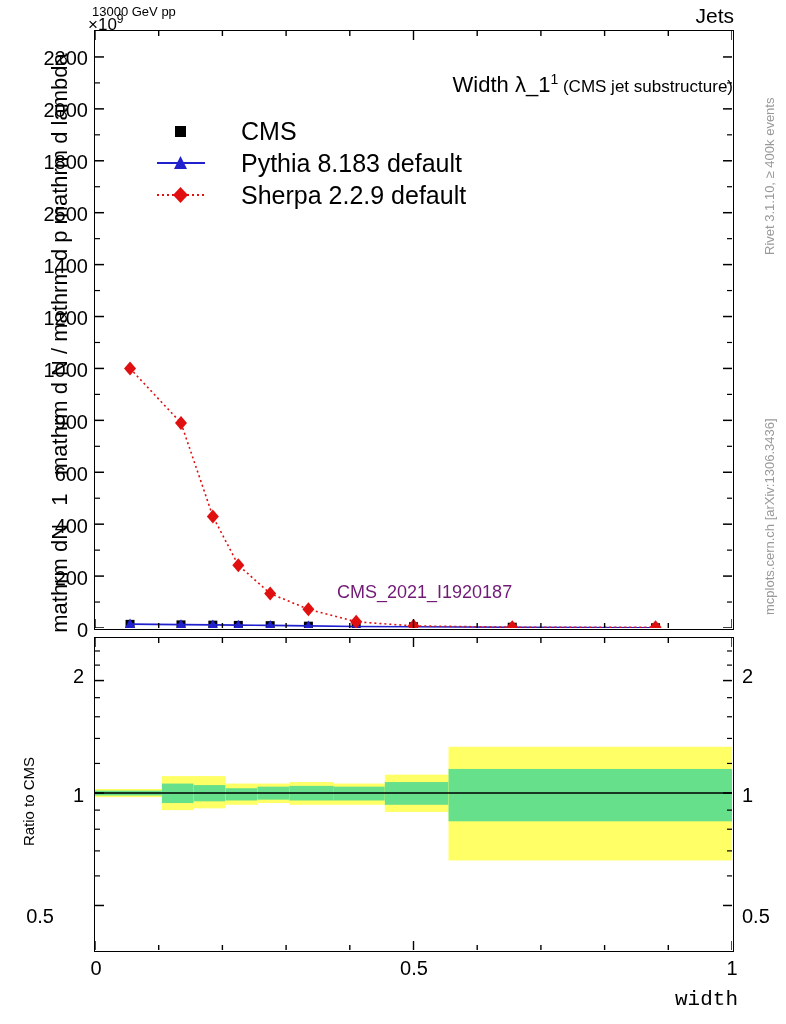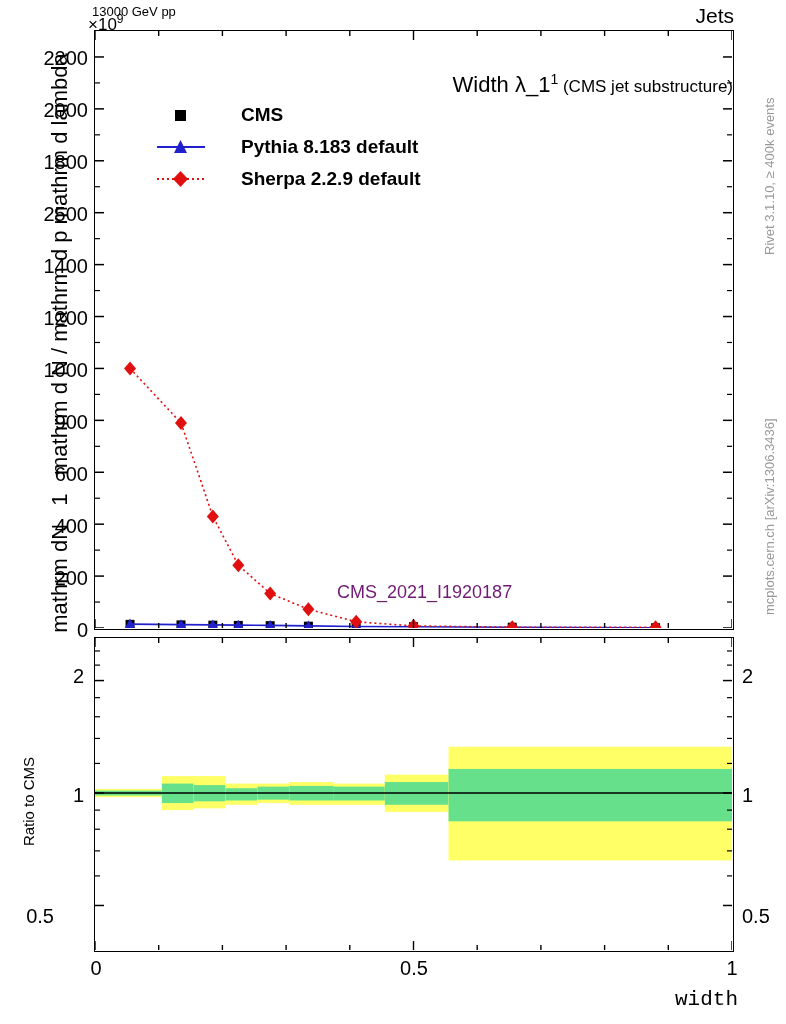--- a/index.html
+++ b/index.html
@@ -97,23 +97,22 @@
     top: 40px;
     text-align: right;
     font-size: 22px;
   }
   #plot-title .sup { font-size: 14px; vertical-align: super; }
   #plot-title .small { font-size: 17px; }
 
   
   #legend {
     position: absolute;
-    left: 40px; top: 68px;
-    font-size: 19px;
-    font-weight: bold;
+    left: 40px; top: 84px;
+    font-size: 25px;
   }
   .legend-row {
     position: relative;
     height: 32px;
     line-height: 32px;
     padding-left: 106px;
   }
   .legend-marker {
     position: absolute;
     left: 0; top: 0;

